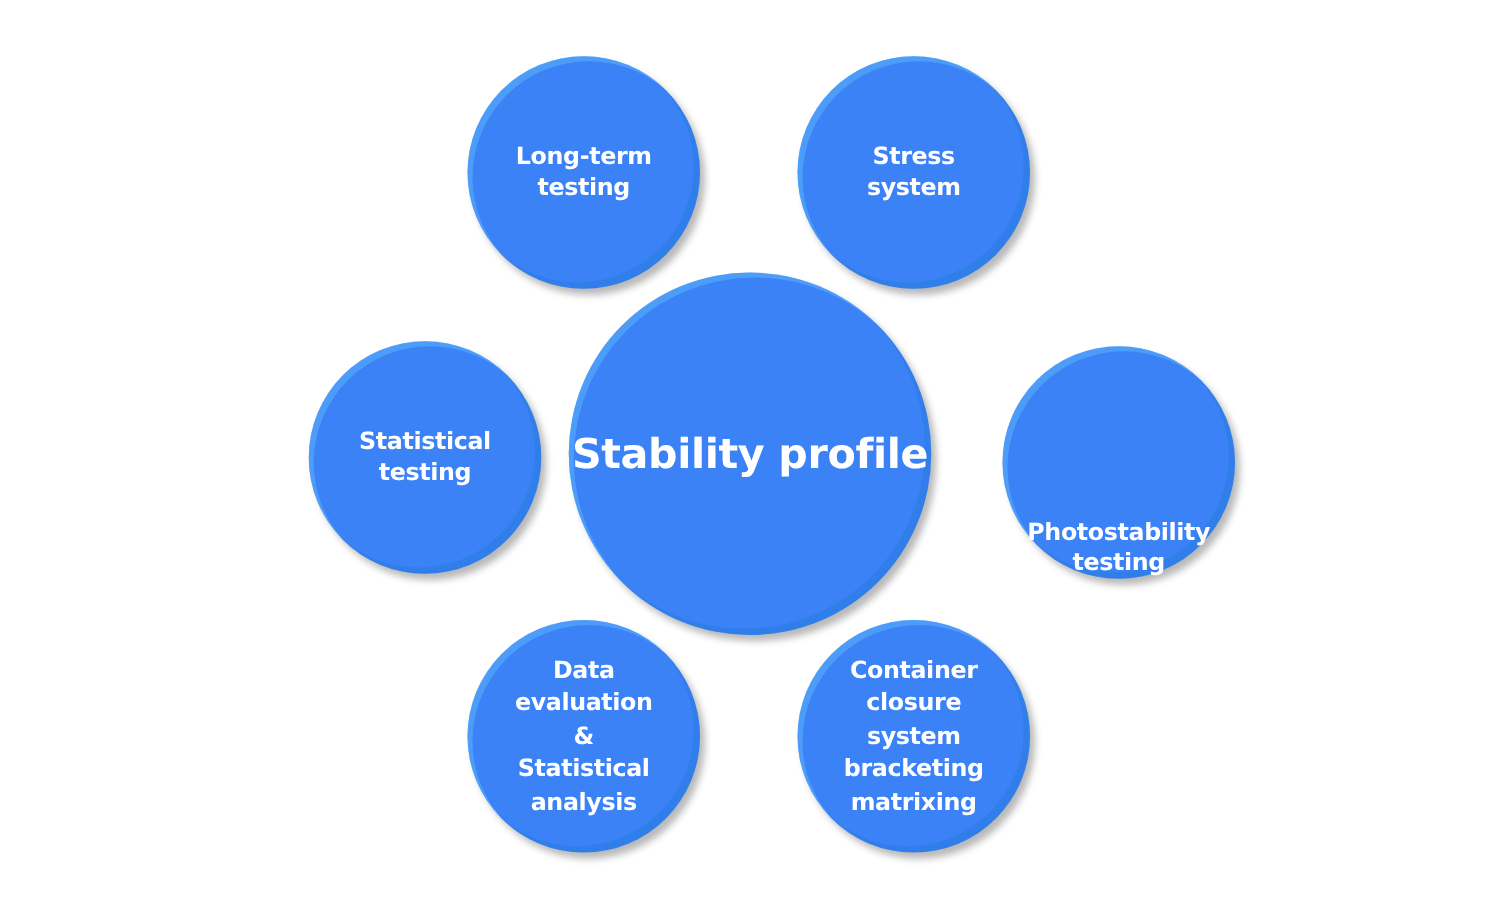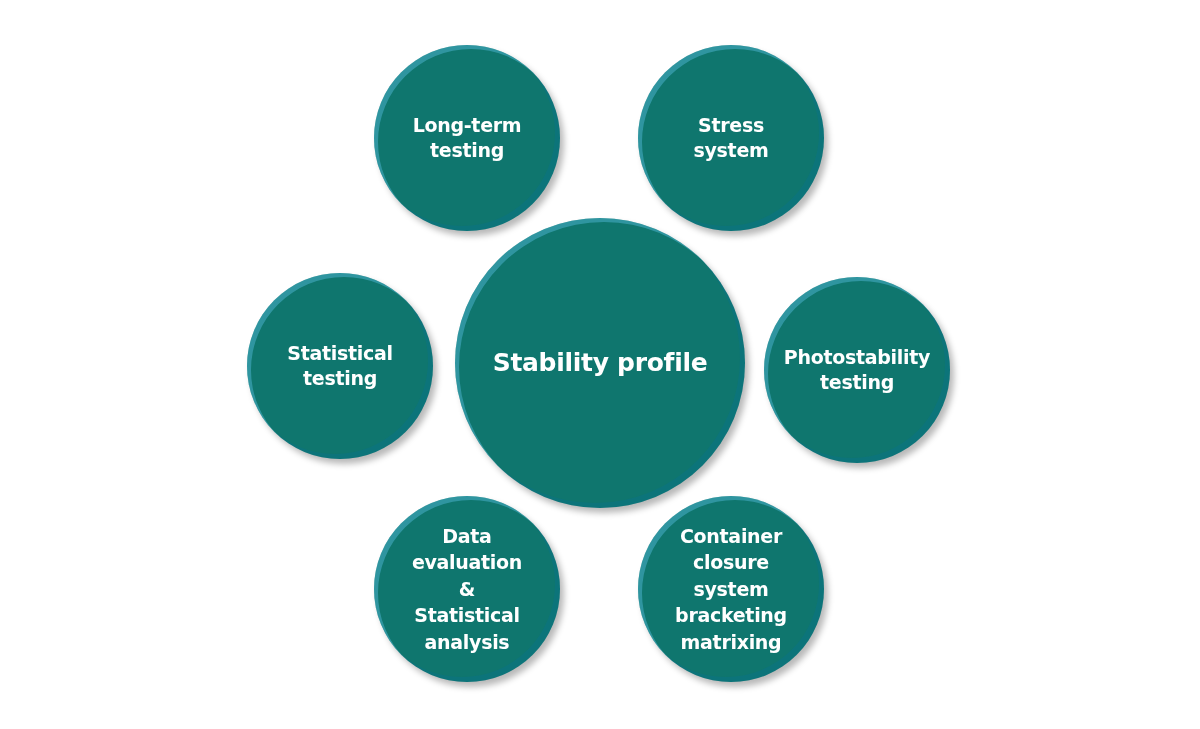--- a/index.html
+++ b/index.html
@@ -15,21 +15,21 @@
       font-family: "DejaVu Sans", "Liberation Sans", sans-serif;
     }
     .diagram {
       position: absolute;
       left: 0; top: 0;
       width: 1200px; height: 729px;
     }
     .node {
       position: absolute;
       border-radius: 50%;
-      background: #0f766e;
+      background: #3b82f6;
       box-sizing: border-box;
       display: flex;
       align-items: center;
       justify-content: center;
       text-align: center;
       color: #ffffff;
       font-weight: bold;
       box-shadow:
         inset -5px -5px 0 0 rgba(0, 110, 180, 0.18),
         inset 4px 4px 0 0 rgba(110, 210, 255, 0.35),
@@ -46,21 +46,21 @@
     }
     .node.small .label {
       font-size: 19px;
       letter-spacing: -0.3px;
     }
     .node.center {
       width: 290px;
       height: 290px;
     }
     .node.center .label {
-      font-size: 25px;
+      font-size: 33px;
       letter-spacing: -0.3px;
     }
     .node.dense .label {
       line-height: 1.4;
       font-size: 19px;
     }
   </style>
 </head>
 <body>
 
@@ -78,21 +78,21 @@
   <div class="node small" style="left:638px; top:45px;">
     <span class="label">Stress
 system</span>
   </div>
 
   <div class="node small" style="left:247px; top:273px;">
     <span class="label">Statistical
 testing</span>
   </div>
 
-  <div class="node small" style="left:764px; top:277px;">
+  <div class="node small" style="left:802px; top:277px;align-items:flex-end;">
     <span class="label">Photostability
 testing</span>
   </div>
 
   <div class="node small dense" style="left:638px; top:496px;">
     <span class="label">Container
 closure
 system
 bracketing
 matrixing</span>

